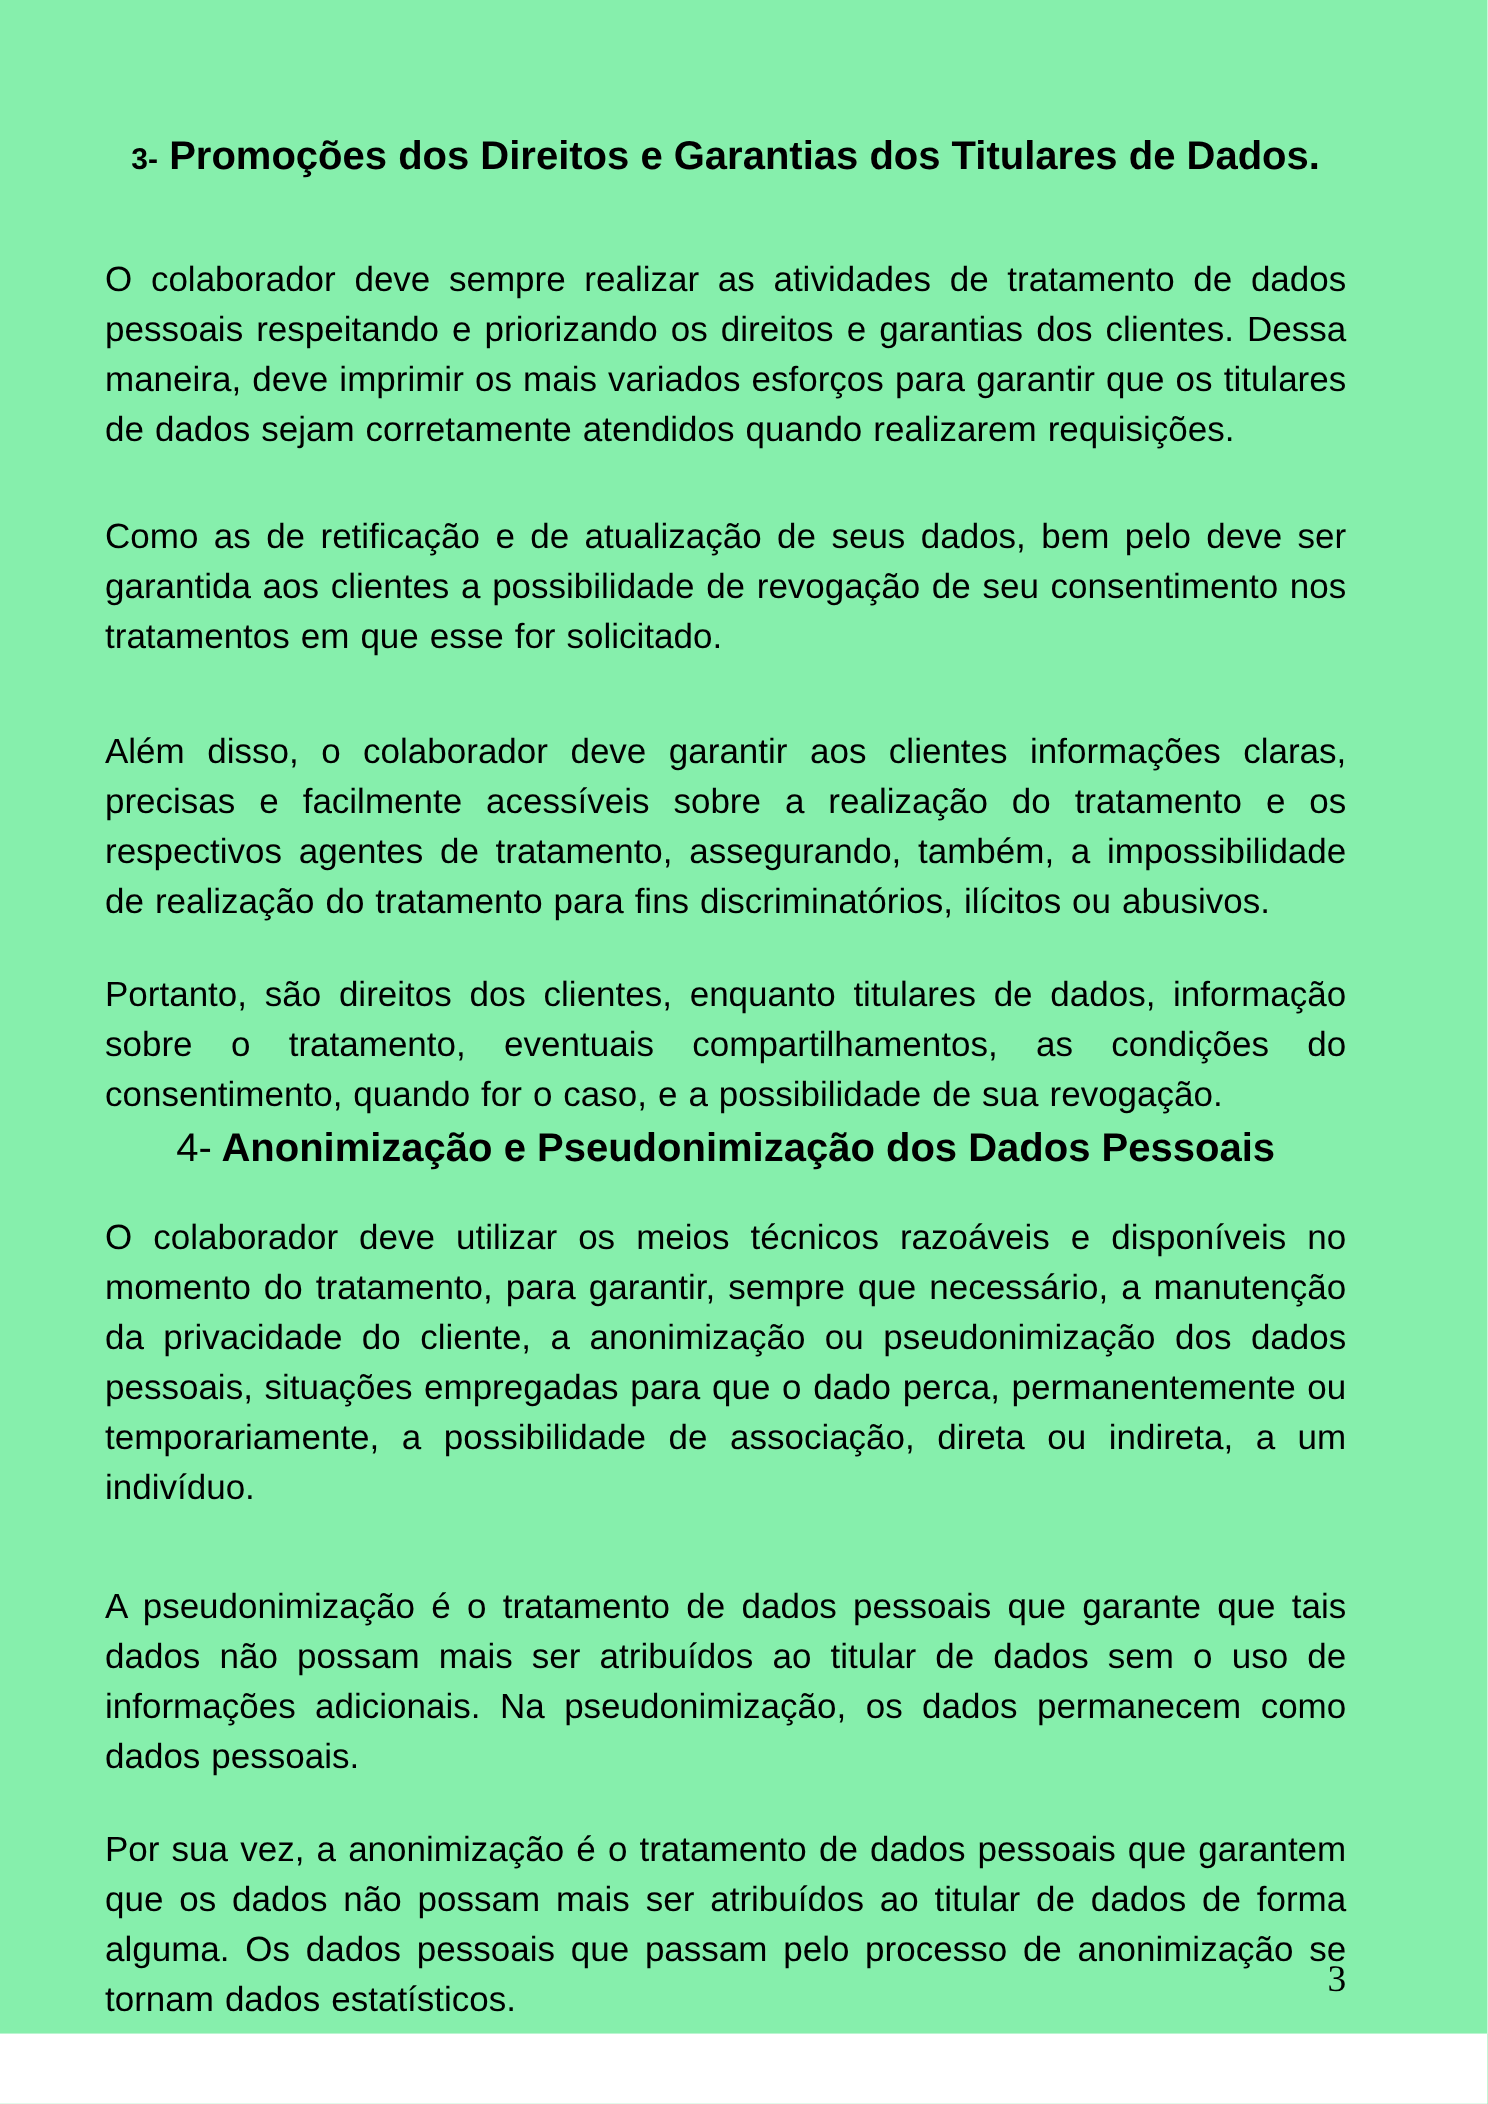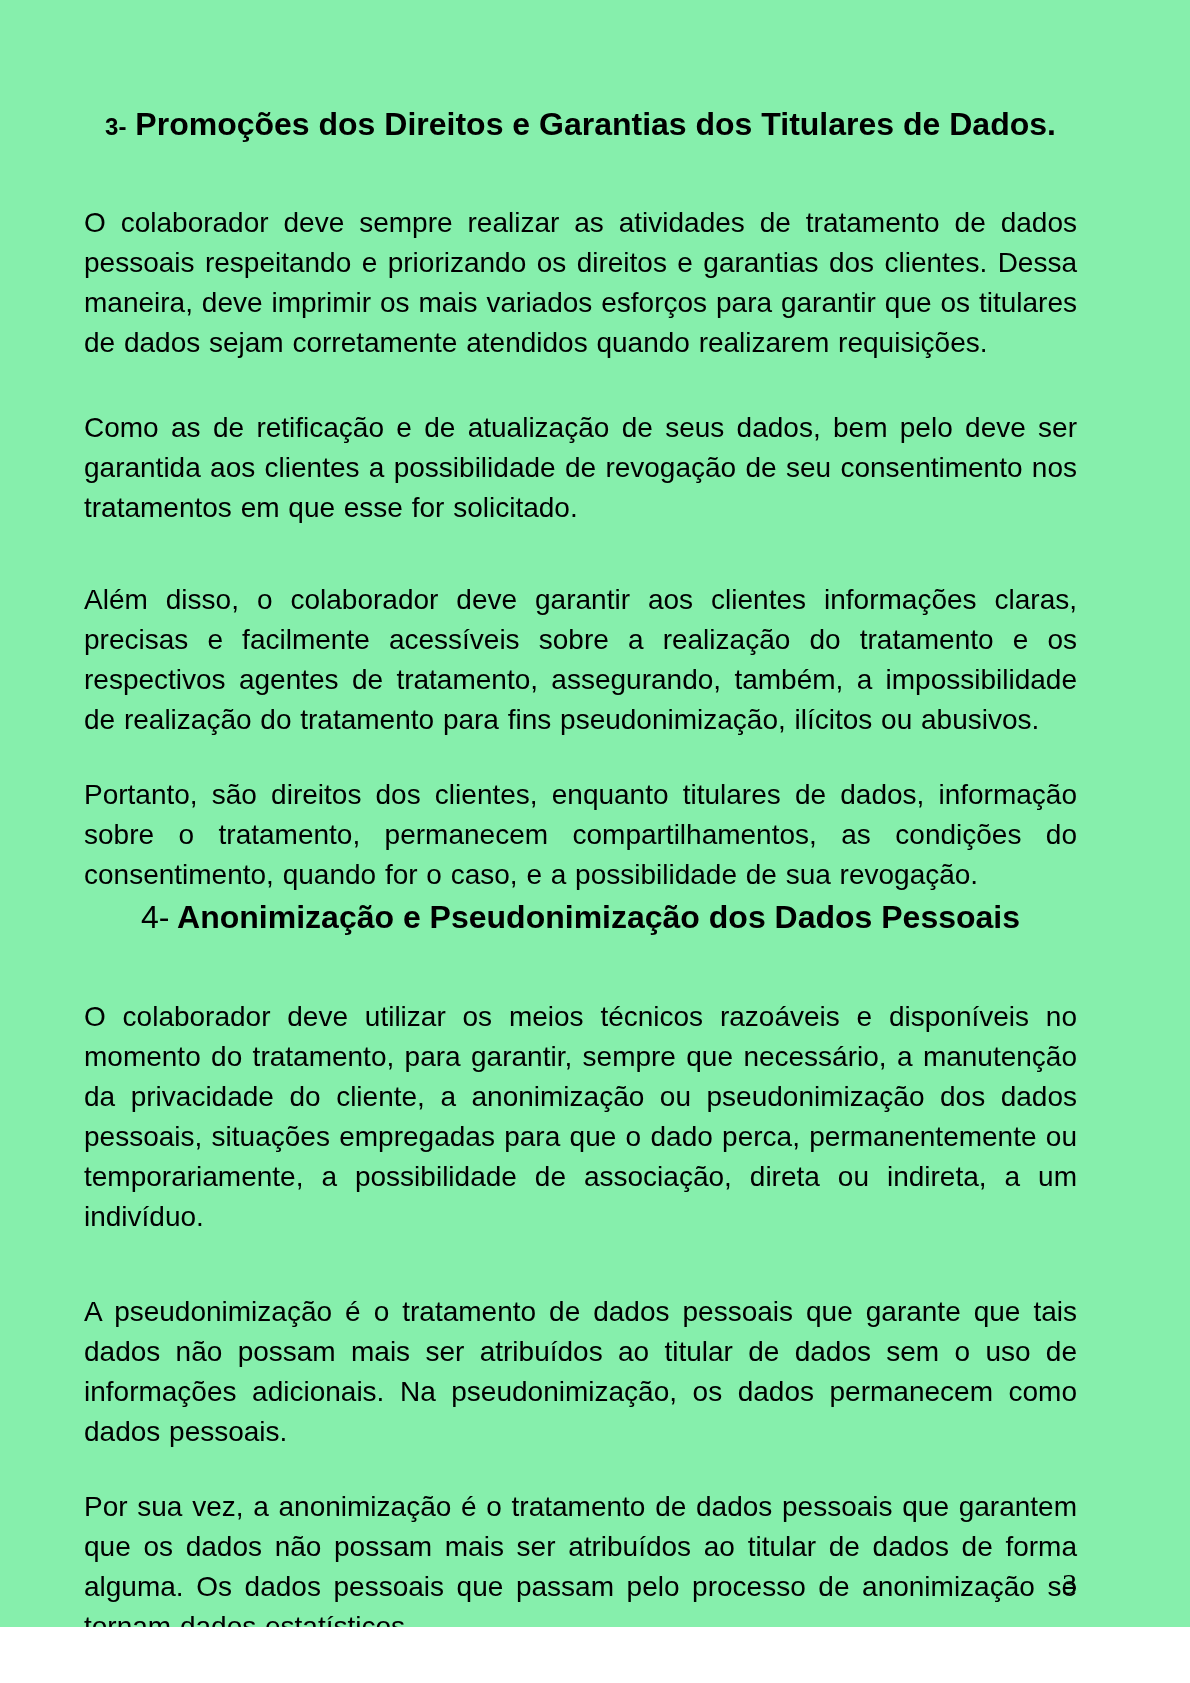--- a/index.html
+++ b/index.html
@@ -40,21 +40,21 @@
     margin: 0;
     font-size: 28px;
     line-height: 40px;
     text-align: justify;
     word-spacing: 1px;
   }
   #p1 { margin-top: 54px; }
   #p2 { margin-top: 45px; }
   #p3 { margin-top: 52px; }
   #p4 { margin-top: 35px; }
-  #p5 { margin-top: 58px; }
+  #p5 { margin-top: 30px; }
   #p6 { margin-top: 55px; }
   #p7 { margin-top: 35px; }
   .page-number {
     position: absolute;
     top: 1566px;
     right: 113px;
     font-family: "Liberation Serif", serif;
     font-size: 30px;
     line-height: 36px;
     color: #000000;
@@ -65,23 +65,23 @@
 
 <div class="page">
   <div class="content">
 
     <h1><span class="heading-num">3-</span> <span>Promoções dos Direitos e Garantias dos Titulares de Dados.</span></h1>
 
     <p id="p1">O colaborador deve sempre realizar as atividades de tratamento de dados pessoais respeitando e priorizando os direitos e garantias dos clientes. Dessa maneira, deve imprimir os mais variados esforços para garantir que os titulares de dados sejam corretamente atendidos quando realizarem requisições.</p>
 
     <p id="p2">Como as de retificação e de atualização de seus dados, bem pelo deve ser garantida aos clientes a possibilidade de revogação de seu consentimento nos tratamentos em que esse for solicitado.</p>
 
-    <p id="p3">Além disso, o colaborador deve garantir aos clientes informações claras, precisas e facilmente acessíveis sobre a realização do tratamento e os respectivos agentes de tratamento, assegurando, também, a impossibilidade de realização do tratamento para fins pseudonimização, ilícitos ou abusivos.</p>
+    <p id="p3">Além disso, o colaborador deve garantir aos clientes informações claras, precisas e facilmente acessíveis sobre a realização do tratamento e os respectivos agentes de tratamento, assegurando, também, a impossibilidade de realização do tratamento para fins discriminatórios, ilícitos ou abusivos.</p>
 
-    <p id="p4">Portanto, são direitos dos clientes, enquanto titulares de dados, informação sobre o tratamento, permanecem compartilhamentos, as condições do consentimento, quando for o caso, e a possibilidade de sua revogação.</p>
+    <p id="p4">Portanto, são direitos dos clientes, enquanto titulares de dados, informação sobre o tratamento, eventuais compartilhamentos, as condições do consentimento, quando for o caso, e a possibilidade de sua revogação.</p>
 
     <h2><span class="heading-num">4-</span> <span>Anonimização e Pseudonimização dos Dados Pessoais</span></h2>
 
     <p id="p5">O colaborador deve utilizar os meios técnicos razoáveis e disponíveis no momento do tratamento, para garantir, sempre que necessário, a manutenção da privacidade do cliente, a anonimização ou pseudonimização dos dados pessoais, situações empregadas para que o dado perca, permanentemente ou temporariamente, a possibilidade de associação, direta ou indireta, a um indivíduo.</p>
 
     <p id="p6">A pseudonimização é o tratamento de dados pessoais que garante que tais dados não possam mais ser atribuídos ao titular de dados sem o uso de informações adicionais. Na pseudonimização, os dados permanecem como dados pessoais.</p>
 
     <p id="p7">Por sua vez, a anonimização é o tratamento de dados pessoais que garantem que os dados não possam mais ser atribuídos ao titular de dados de forma alguma. Os dados pessoais que passam pelo processo de anonimização se tornam dados estatísticos.</p>
 
   </div>

